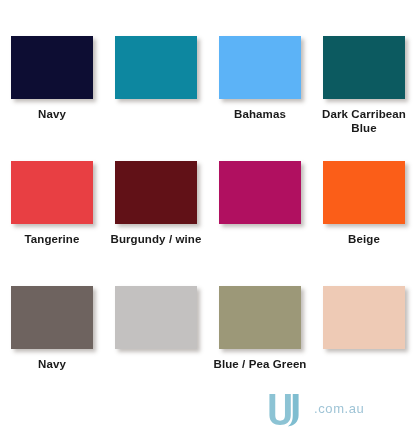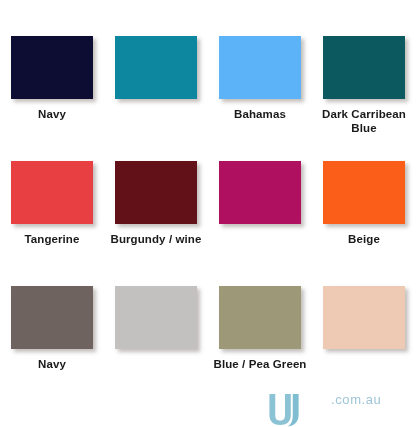--- a/index.html
+++ b/index.html
@@ -70,22 +70,21 @@
   }
 
   
   #watermark {
     position: absolute;
     left: 262px;
     top: 392px;
     width: 154px;
     height: 35px;
     display: flex;
-    align-items: flex-start;
-    gap: 17px;
+    align-items: center;
   }
 
   #watermark-logo {
     width: 44px;
     height: 35px;
     flex: 0 0 auto;
   }
 
   #watermark-text {
     font-family: "Liberation Sans", sans-serif;

